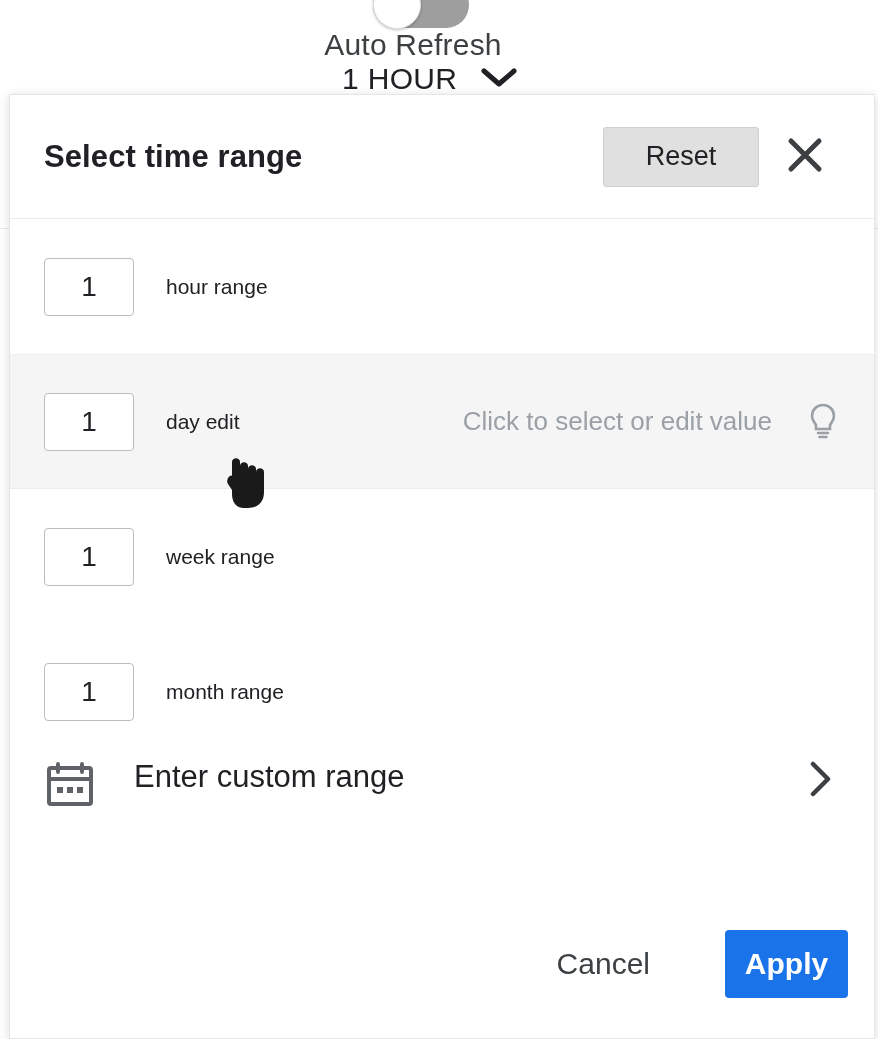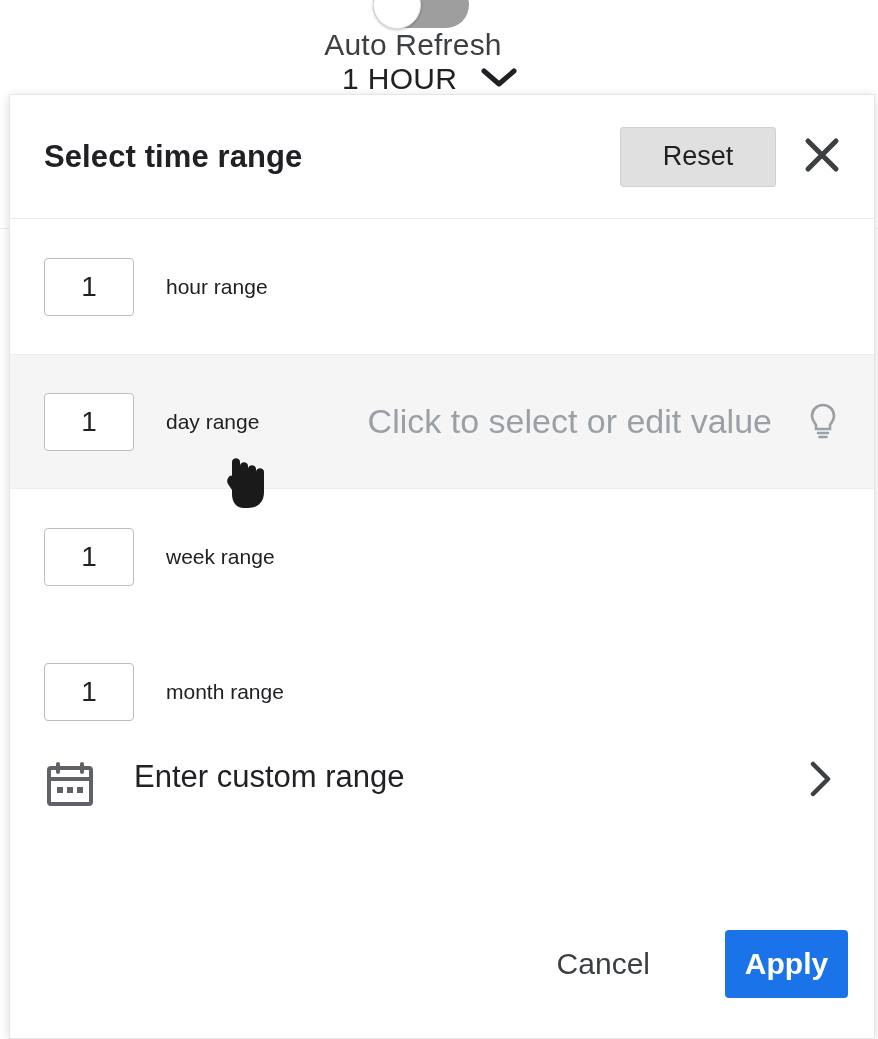--- a/index.html
+++ b/index.html
@@ -102,21 +102,21 @@
     border: 1px solid #e6e6e6;
     box-shadow: 0 2px 10px rgba(0,0,0,0.14);
     overflow: hidden;
   }
   .dialog-header {
     position: relative;
     height: 124px;
     border-bottom: 1px solid #e8eaed;
     display: flex;
     align-items: center;
-    padding: 0 24px 0 34px;
+    padding: 0 41px 0 34px;
   }
   .dialog-title {
     font-size: 31px;
     font-weight: bold;
     color: #202124;
     flex: 1;
     letter-spacing: 0.1px;
   }
   .reset-btn {
     height: 60px;
@@ -172,21 +172,21 @@
     padding: 0;
   }
   .row .row-label {
     margin-left: 32px;
     font-size: 21px;
     color: #202124;
     white-space: nowrap;
   }
   .row .hint {
     margin-left: auto;
-    font-size: 34px;
+    font-size: 26px;
     color: #9aa0a6;
     white-space: nowrap;
   }
   .bulb {
     margin-left: 34px;
     width: 34px;
     display: flex;
     align-items: center;
     justify-content: center;
   }
@@ -293,21 +293,21 @@
 
     <div class="rows">
 
       <div class="row">
         <input class="num-input" type="text" value="1" style="">
         <div class="row-label">hour range</div>
       </div>
 
       <div class="row highlight">
         <input class="num-input" type="text" value="1" style="">
-        <div class="row-label">day range</div>
+        <div class="row-label">day edit</div>
         <div class="hint">Click to select or edit value</div>
         <div class="bulb">
           <svg width="30" height="40" viewBox="0 0 30 40">
             <path d="M15 3 C8.5 3 4 8 4 14 C4 18 6.5 20.5 8 23 L8 27 L22 27 L22 23 C23.5 20.5 26 18 26 14 C26 8 21.5 3 15 3 Z" fill="none" stroke="#9aa0a6" stroke-width="2.6"></path>
             <path d="M10 31 L20 31" stroke="#9aa0a6" stroke-width="2.6" stroke-linecap="round"></path>
             <path d="M11.5 35 L18.5 35" stroke="#9aa0a6" stroke-width="2.6" stroke-linecap="round"></path>
           </svg>
         </div>
       </div>
 

